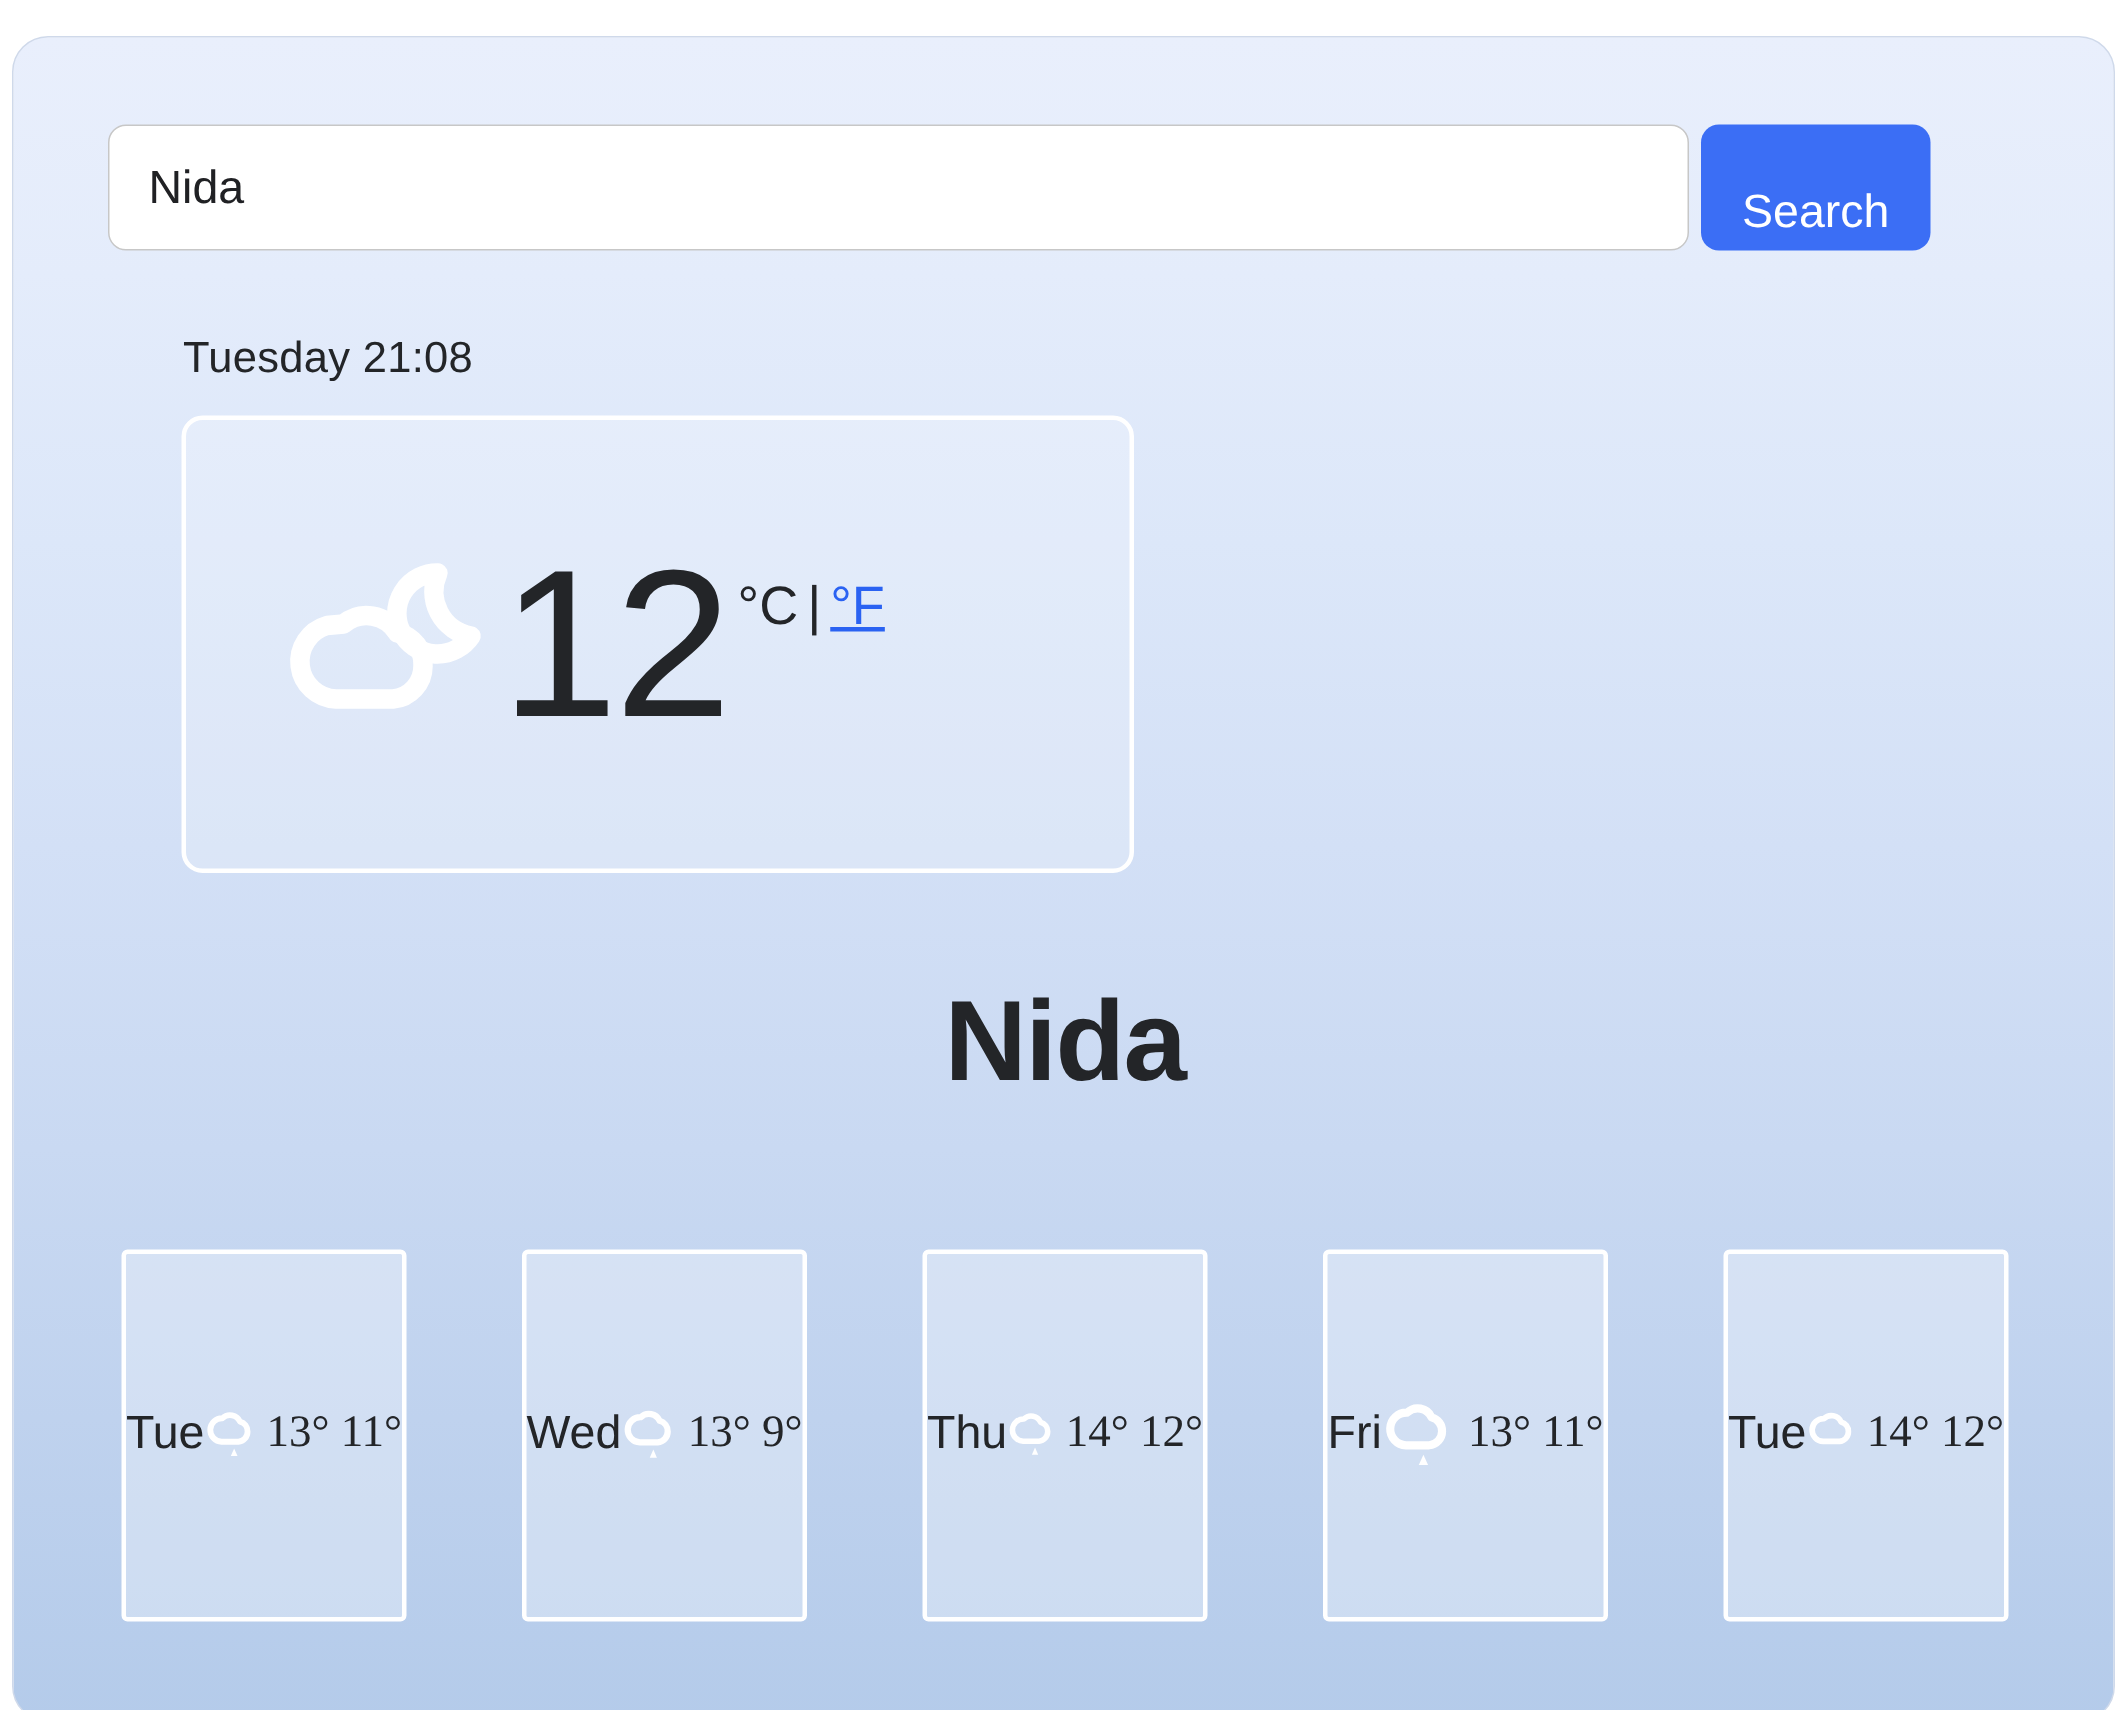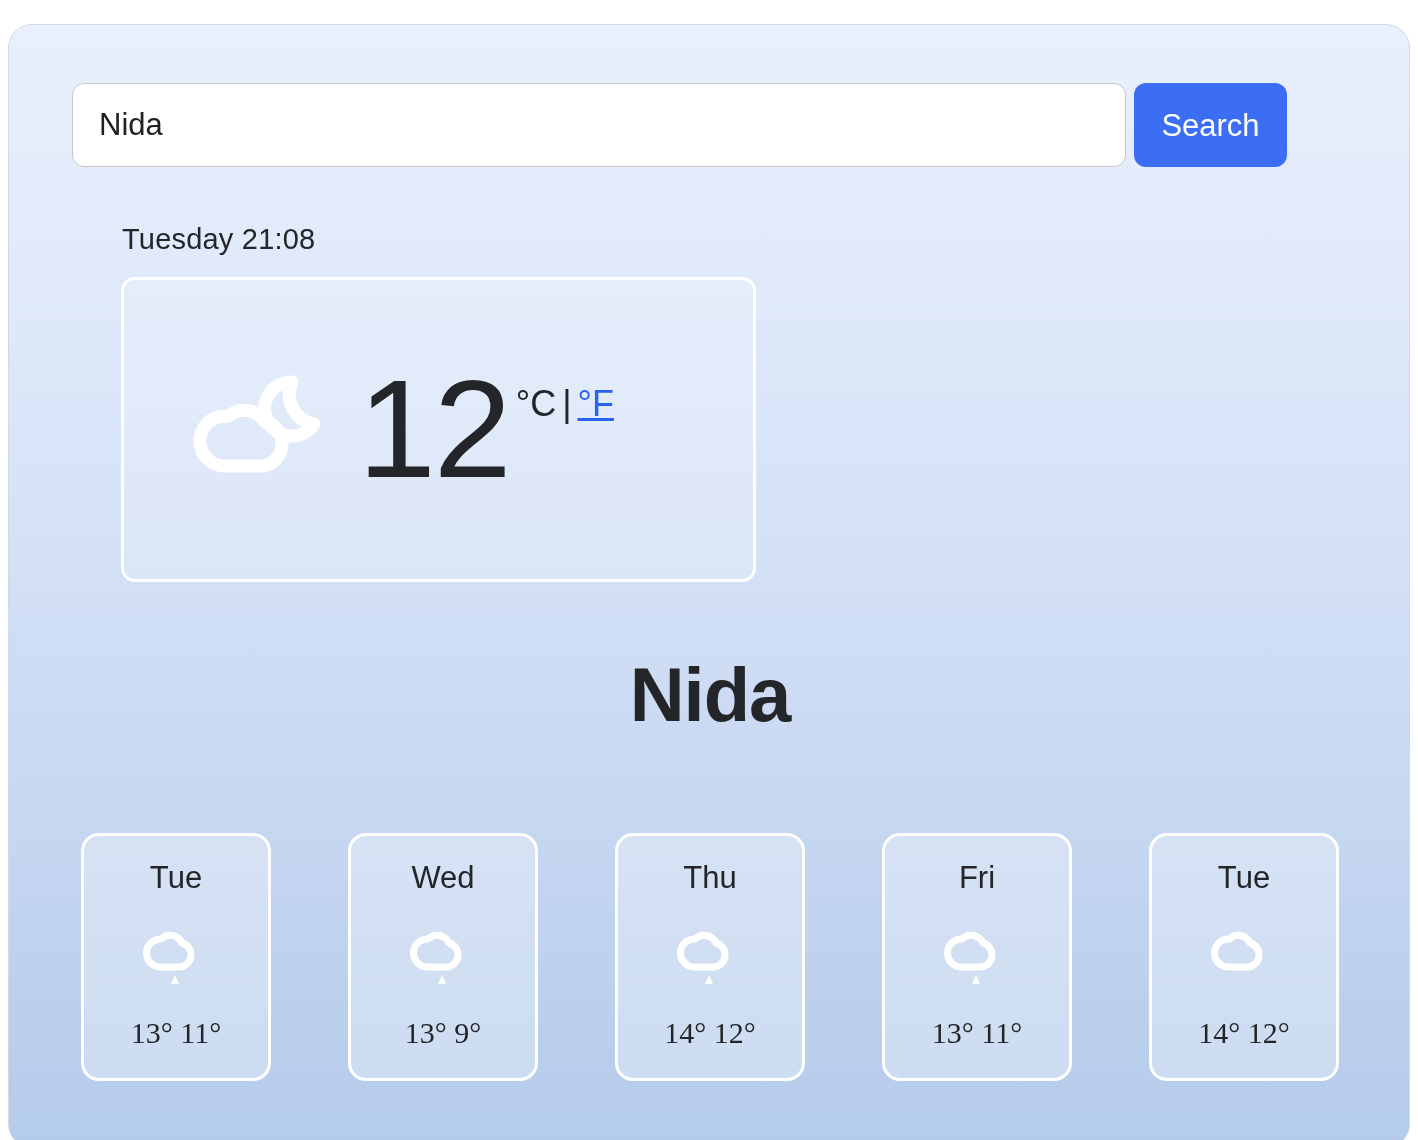--- a/index.html
+++ b/index.html
@@ -62,21 +62,21 @@
     height: 84px;
     border: none;
     border-radius: 12px;
     background: #3b6ef5;
     color: #ffffff;
     font-family: "Liberation Sans", sans-serif;
     font-size: 31px;
     cursor: pointer;
     line-height: 84px;
     text-align: center;
-    padding: 1px;
+    padding: 16px;
   }
 
   
   .datetime {
     position: absolute;
     left: 113px;
     top: 198px;
     font-size: 29px;
     color: #232528;
     letter-spacing: 0.2px;
@@ -97,21 +97,20 @@
   }
   .main-icon {
     margin-left: 60px;
     width: 150px;
     height: 140px;
     flex: 0 0 auto;
   }
   .temp-block {
     display: flex;
     align-items: flex-start;
-    margin-left: 24px;
     text-align: center;
   }
   .temp-value {
     font-size: 140px;
     line-height: 0.92;
     color: #232528;
     font-weight: 400;
     letter-spacing: -2px;
   }
   .unit-row {
@@ -158,24 +157,24 @@
     left: 72px;
     top: 808px;
     width: 1258px;
     display: flex;
     justify-content: space-between;
   }
   .forecast-card {
     width: 190px;
     height: 248px;
     border: 3px solid #ffffff;
-    border-radius: 18px;
+    border-radius: 4px;
     background: rgba(255,255,255,0.30);
     display: flex;
-    flex-direction: column;
+    flex-direction: row;
     align-items: center;
     justify-content: space-between;
     padding: 24px 0 28px 0;
   }
   .fc-day { font-size: 31px; color: #232528; }
   .fc-icon { width: 74px; height: 66px; }
   .fc-temps { font-size: 30px; color: #232528; white-space: nowrap; font-family: Liberation Serif, serif; }
 </style>
 </head>
 <body>

